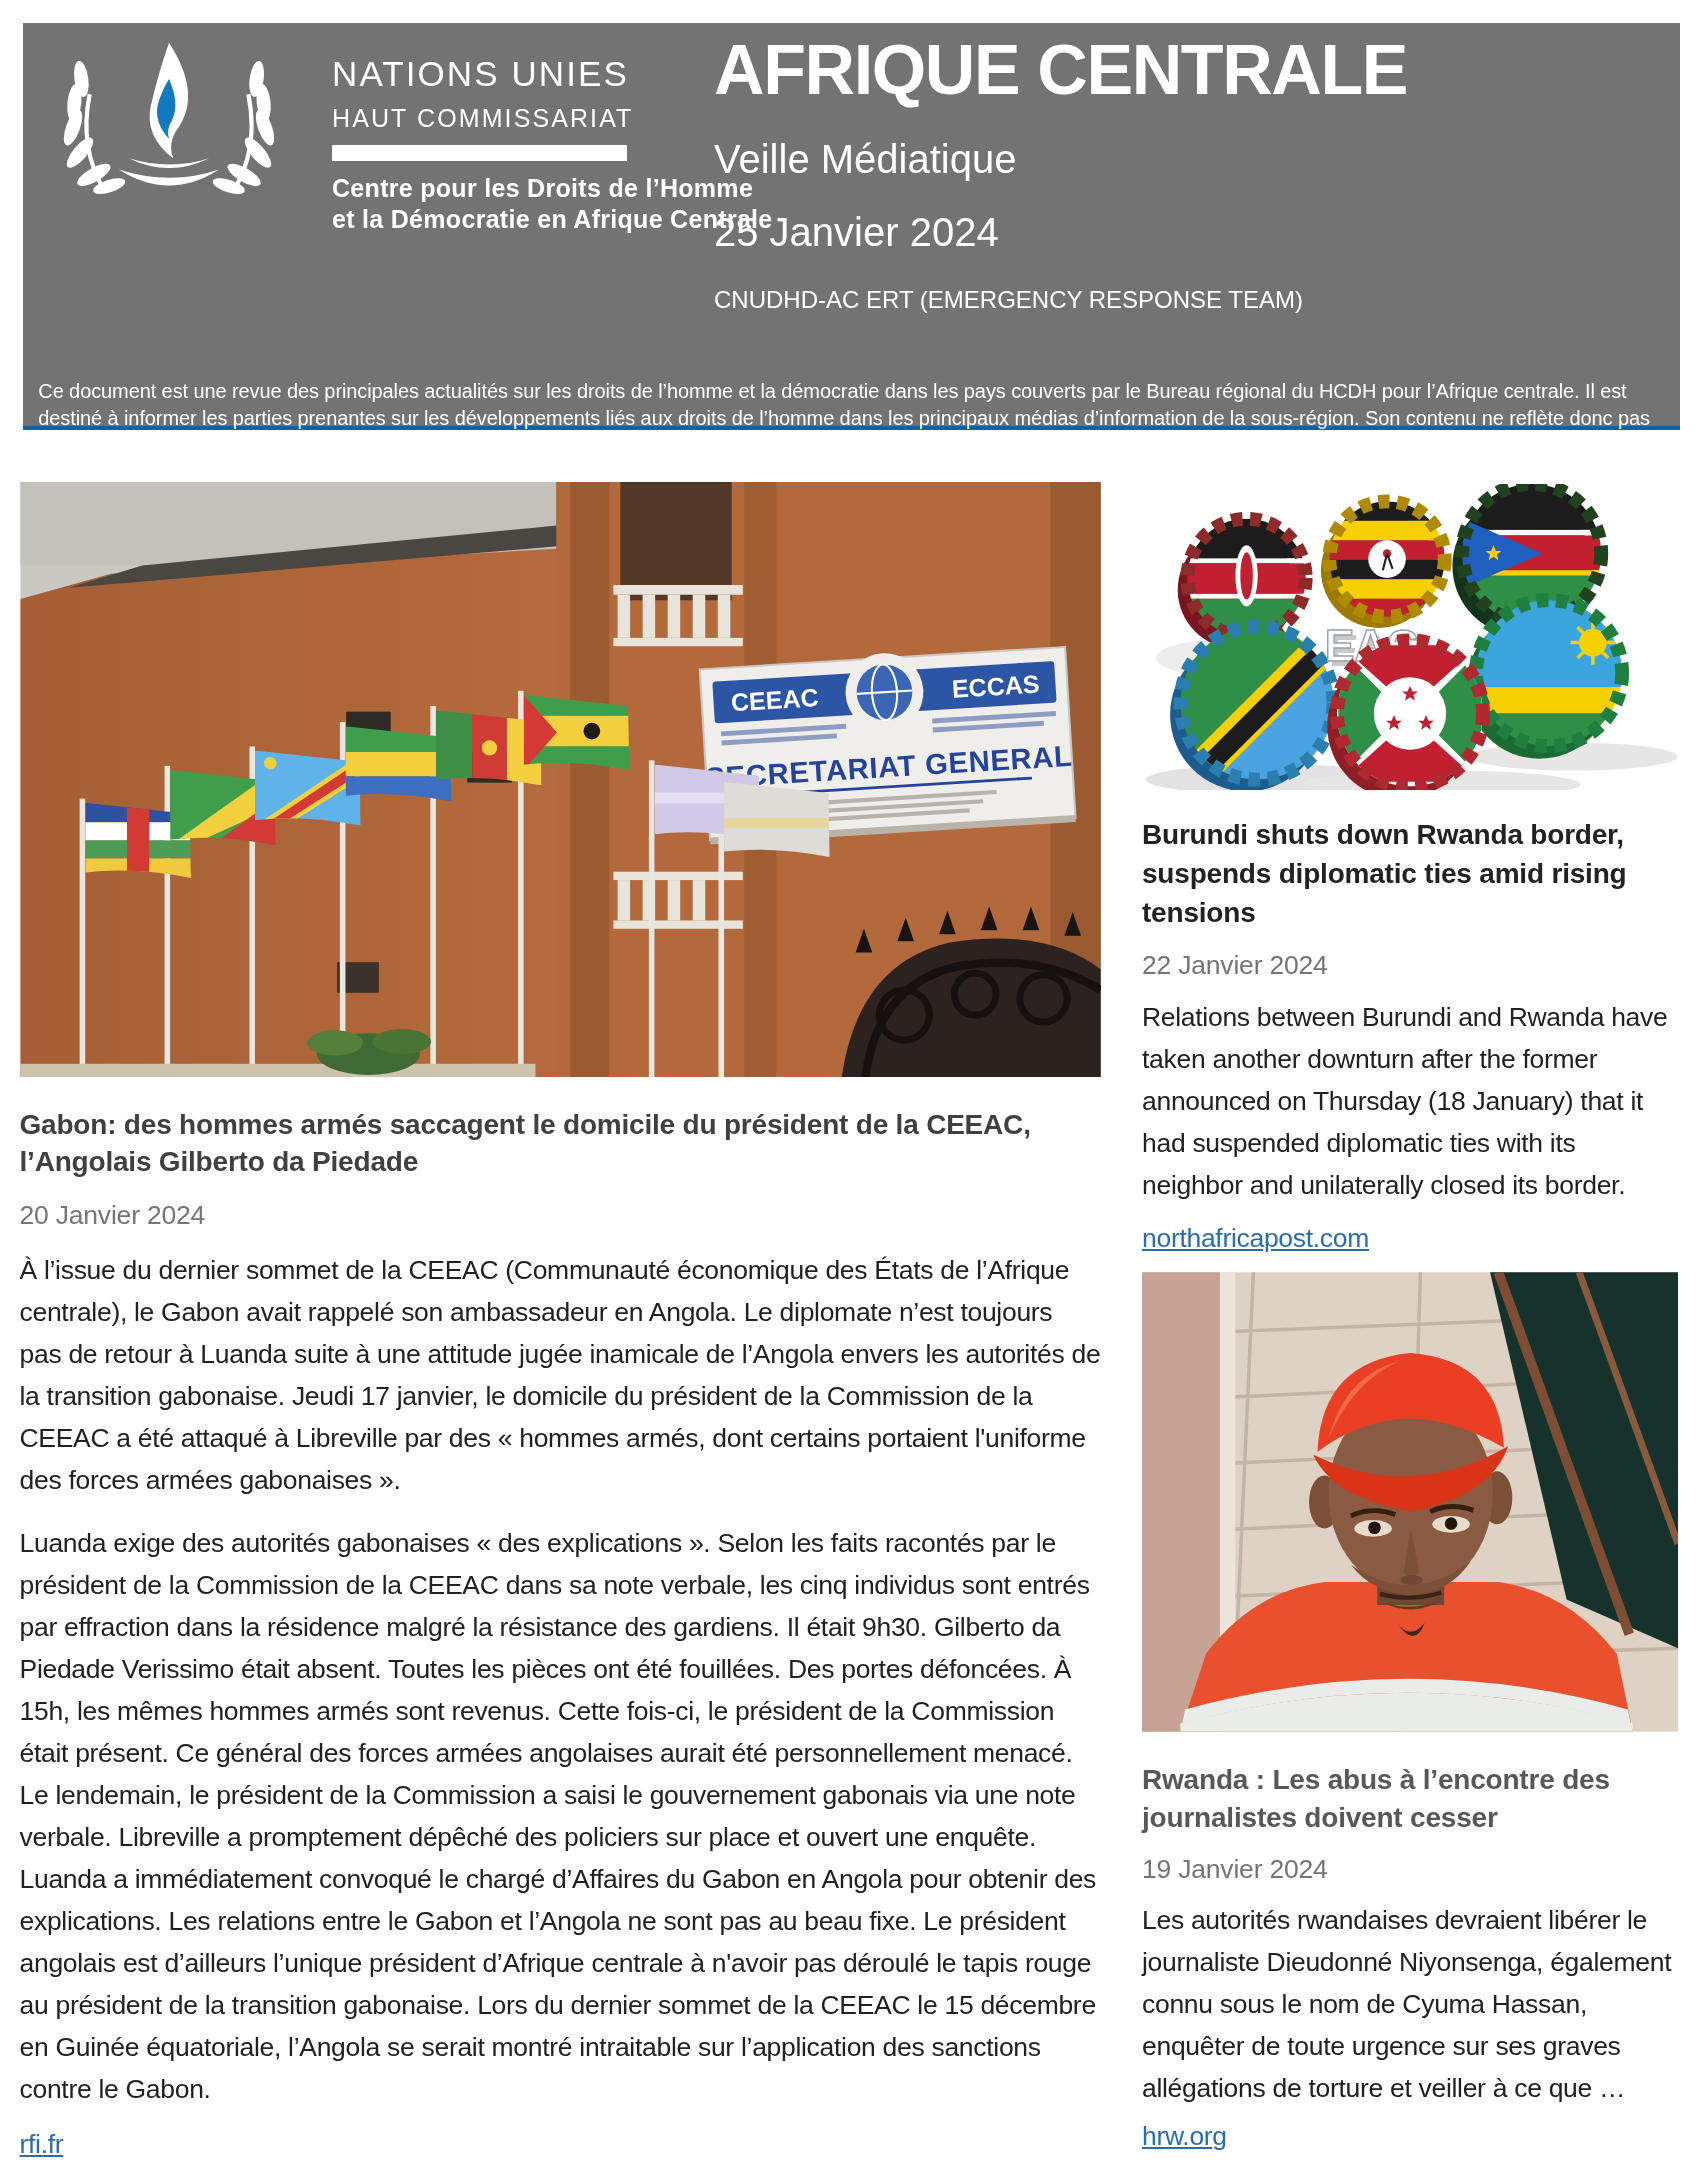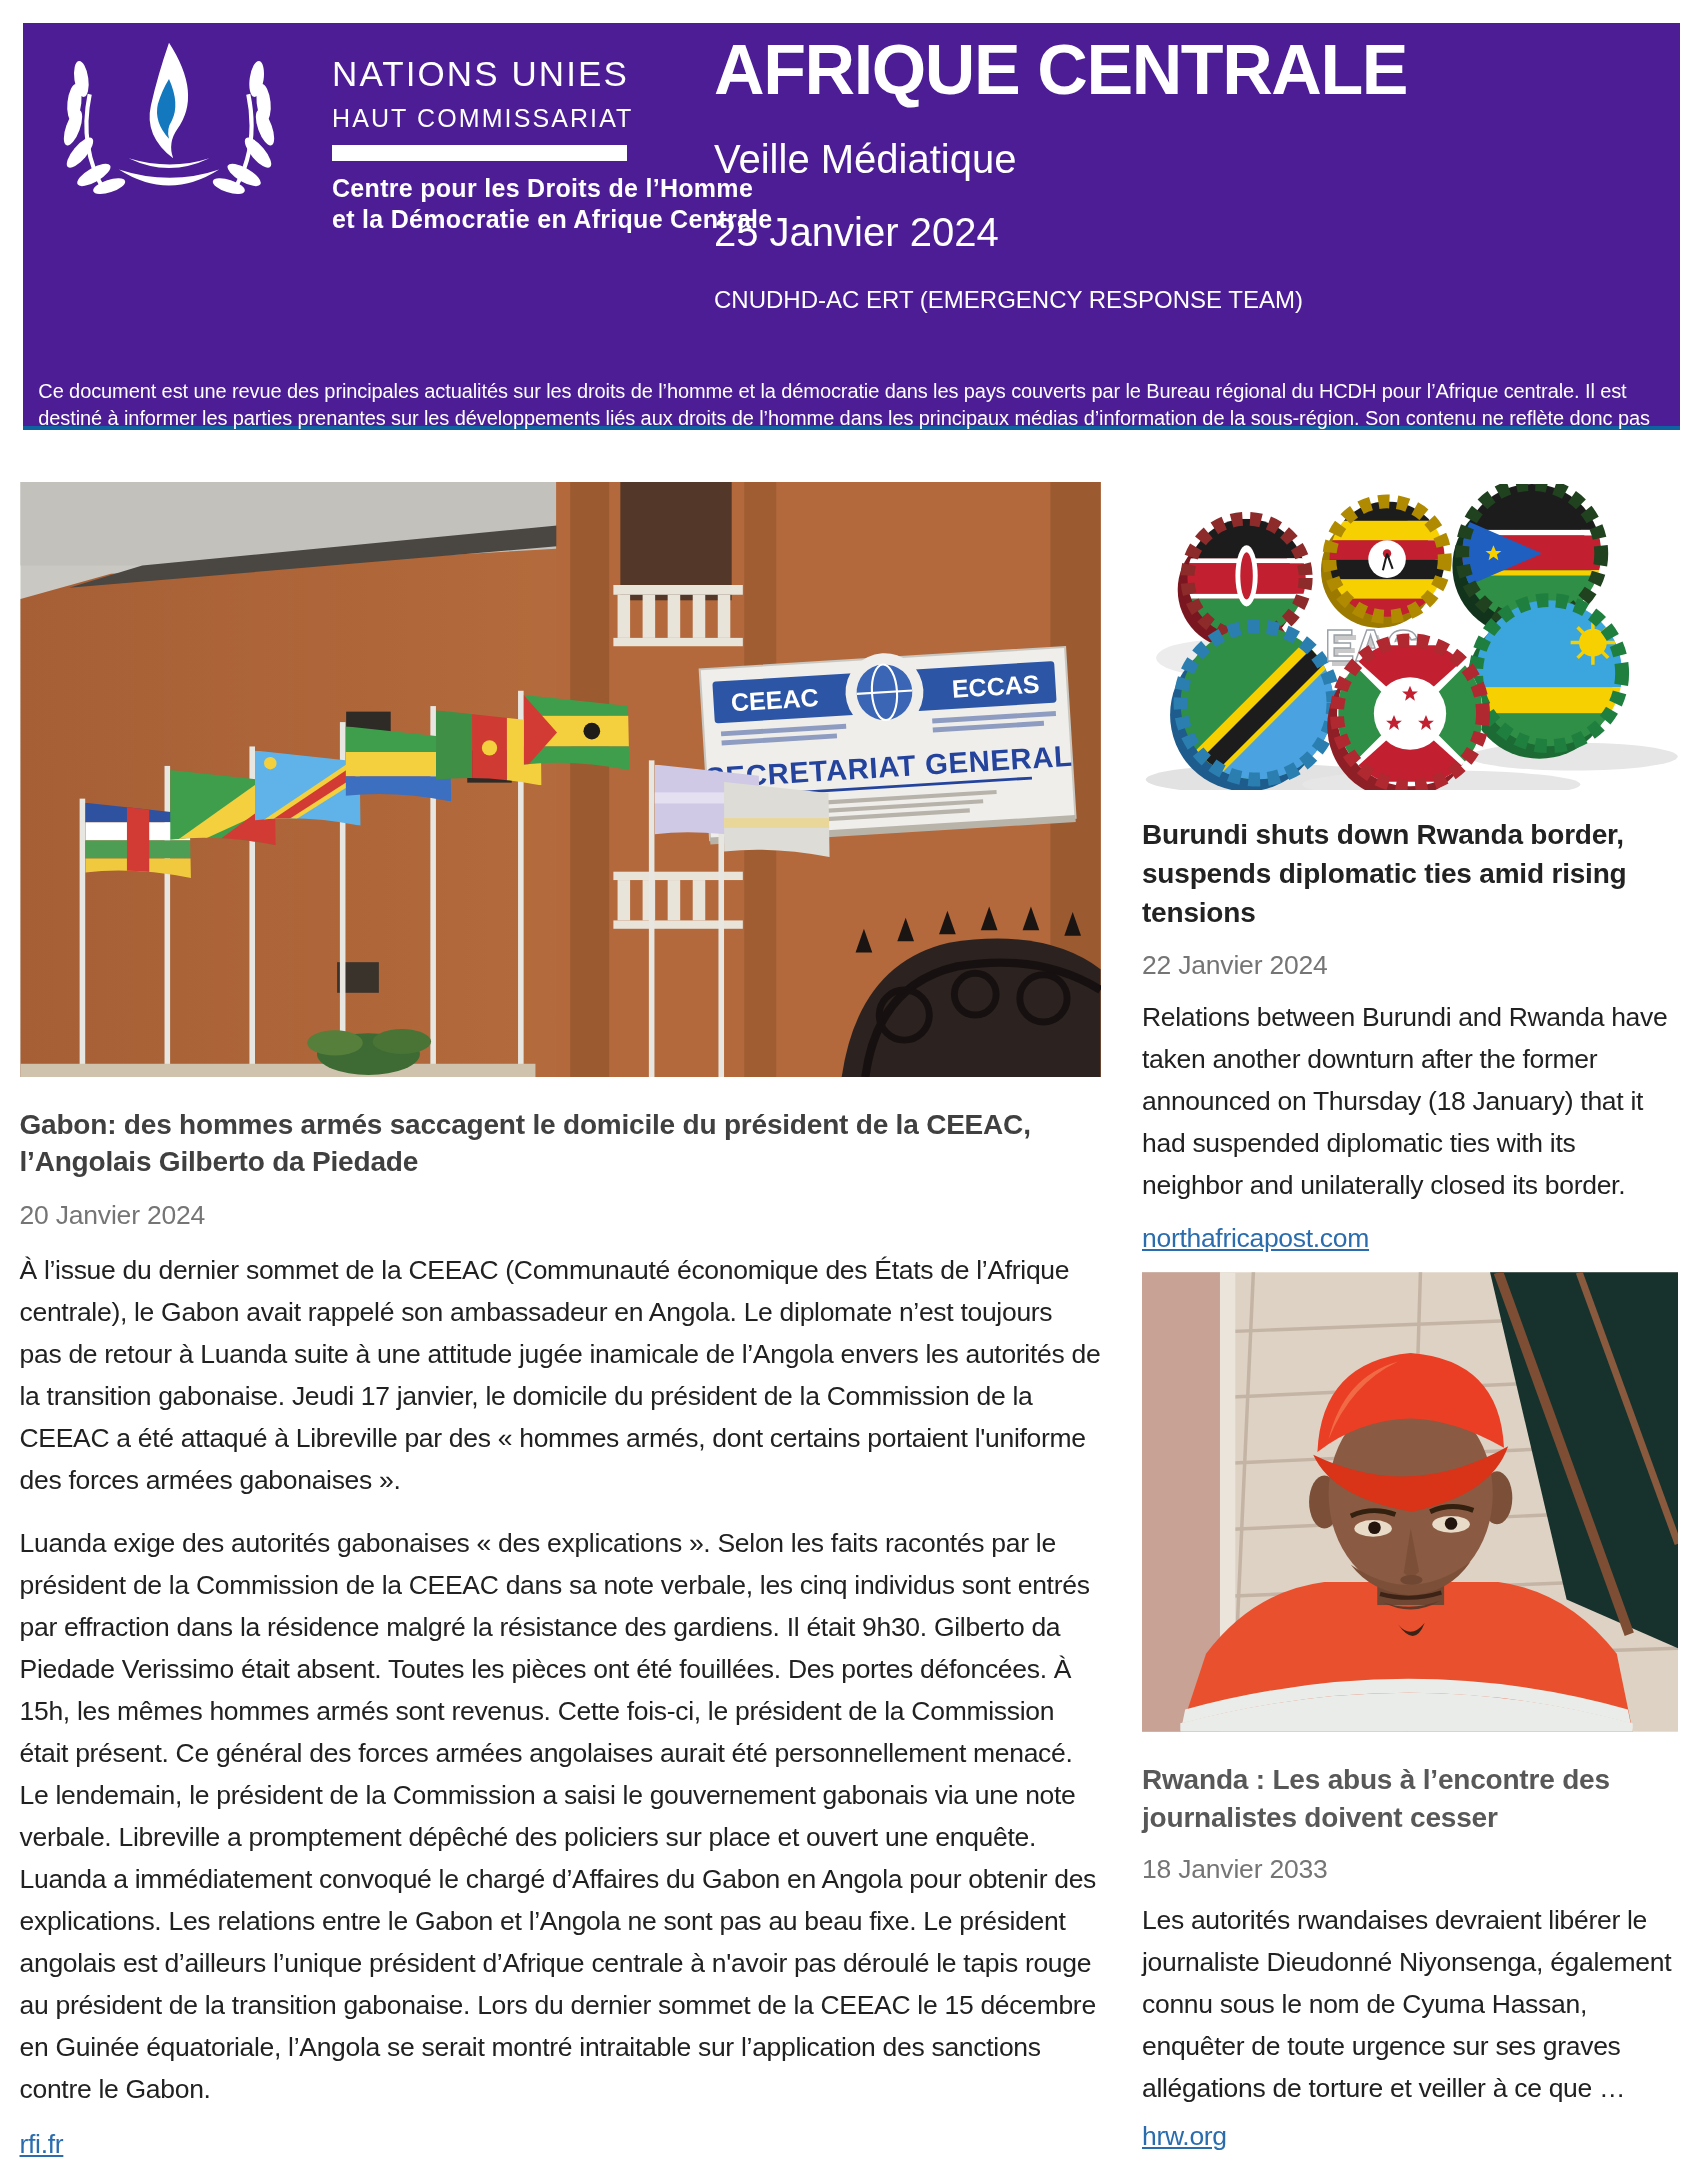--- a/index.html
+++ b/index.html
@@ -11,21 +11,21 @@
     background: #ffffff;
     font-family: "Liberation Sans", "DejaVu Sans", sans-serif;
     overflow: hidden;
   }
 
   
   .header {
     position: absolute;
     left: 23px; top: 23px; right: 23px;
     height: 407px;
-    background: #4c1d95;
+    background: #737373;
     border-bottom: 4.2px solid #0f62a0;
     color: #ffffff;
   }
   .logo-wrap { position: absolute; left: 18px; top: 7px; width: 256px; height: 180px; }
   .org-block { position: absolute; left: 309px; top: 33px; line-height: 1; letter-spacing: 0.7px; }
   .org-line1 { font-size: 35px; font-weight: 400; letter-spacing: 2.1px; }
   .org-line2 { font-size: 38px; font-weight: 700; margin-top: 12.5px; letter-spacing: 0.7px; }
   .org-line3 { font-size: 25px; font-weight: 400; margin-top: 15.3px; letter-spacing: 2.1px; }
   .org-bar { width: 295px; height: 15.3px; background: #ffffff; margin-top: 14px; }
   .org-centre { margin-top: 12.5px; font-size: 25px; line-height: 31px; font-weight: 700; letter-spacing: 0.3px; }
@@ -446,19 +446,19 @@
       <path d="M414,344 Q444,330 476,342" stroke="#33200f" stroke-width="7" fill="none"></path>
 
       <path d="M386,368 L398,430 Q388,442 376,432 Z" fill="#7c5038"></path>
       <ellipse cx="387" cy="442" rx="16" ry="7" fill="#6f4733"></ellipse>
       <path d="M346,474 Q386,488 428,472 Q388,496 346,474 Z" fill="#5f3a29"></path>
       <path d="M342,462 Q386,474 430,460" stroke="#3c2316" stroke-width="6" fill="none"></path>
       <path d="M368,506 Q386,528 406,504 Q392,540 368,506 Z" fill="#3c2316"></path>
     </svg>
 
     <div class="headline gray headline-2">Rwanda : Les abus à l’encontre des journalistes doivent cesser</div>
-    <div class="art-date date-2">18 Janvier 2033</div>
+    <div class="art-date date-2">19 Janvier 2024</div>
     <div class="para para-r">Les autorités rwandaises devraient libérer le journaliste Dieudonné Niyonsenga, également connu sous le nom de Cyuma Hassan, enquêter de toute urgence sur ses graves allégations de torture et veiller à ce que …</div>
     <div class="src-row-2"><a href="#" class="src-link">hrw.org</a></div>
   </div>
 
 </div>
 
 
 </body></html>

